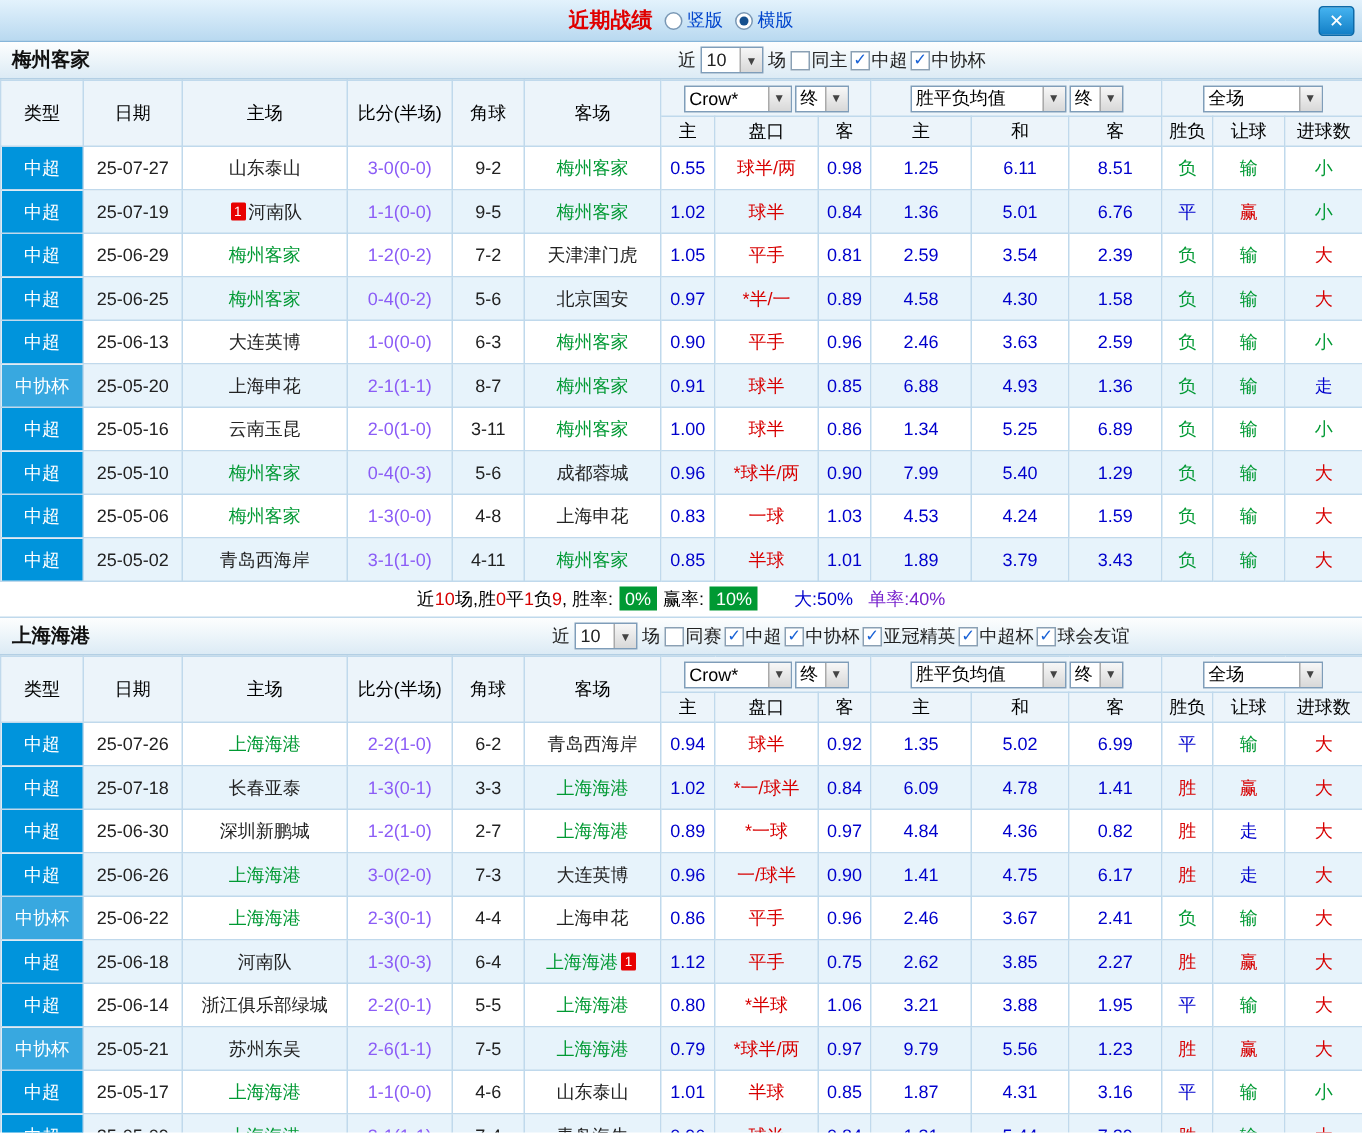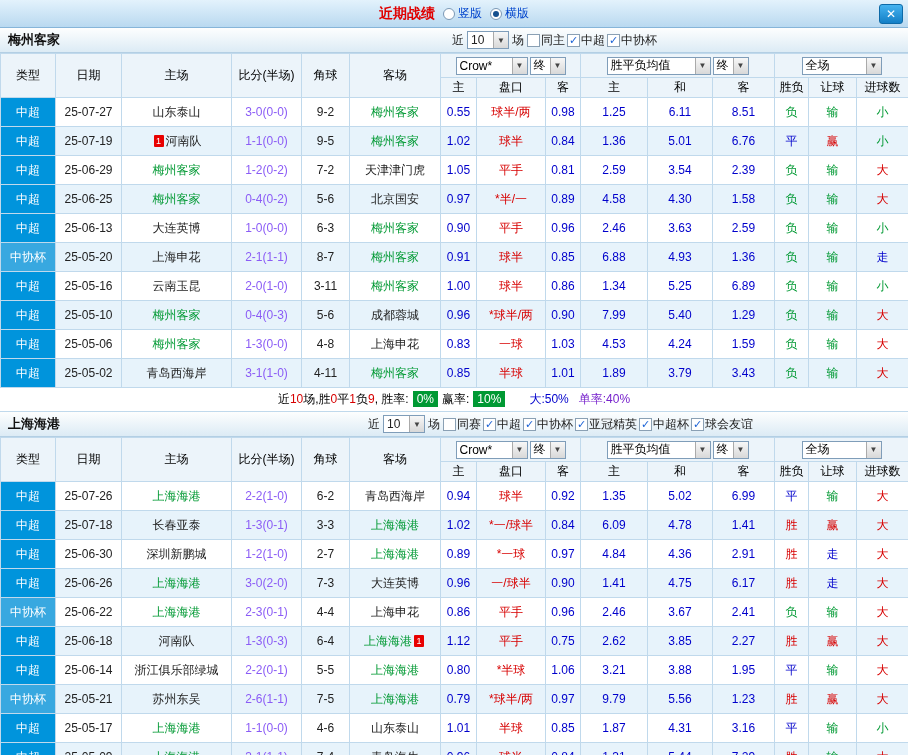--- a/index.html
+++ b/index.html
@@ -494,21 +494,21 @@
       <td class="dt" data-name="match-date-cell">25-06-30</td>
       <td data-name="home-team-cell"><span class="team" data-name="home-team-name">深圳新鹏城</span></td>
       <td class="score" data-name="score-cell">1-2(1-0)</td>
       <td class="dt" data-name="corner-cell">2-7</td>
       <td data-name="away-team-cell"><span class="team tg" data-name="away-team-name">上海海港</span></td>
       <td class="odds" data-name="asia-home-odds-cell">0.89</td>
       <td class="hcap" data-name="handicap-cell">*一球</td>
       <td class="odds" data-name="asia-away-odds-cell">0.97</td>
       <td class="odds" data-name="avg-home-cell">4.84</td>
       <td class="odds" data-name="avg-draw-cell">4.36</td>
-      <td class="odds" data-name="avg-away-cell">2.91</td>
+      <td class="odds" data-name="avg-away-cell">0.82</td>
       <td class="rr" data-name="result-outcome-cell">胜</td>
       <td class="rb" data-name="result-handicap-cell">走</td>
       <td class="rr" data-name="result-goals-cell">大</td>
     </tr>
       <tr data-name="match-row">
       <td class="type" data-name="league-type-cell">中超</td>
       <td class="dt" data-name="match-date-cell">25-06-26</td>
       <td data-name="home-team-cell"><span class="team tg" data-name="home-team-name">上海海港</span></td>
       <td class="score" data-name="score-cell">3-0(2-0)</td>
       <td class="dt" data-name="corner-cell">7-3</td>

